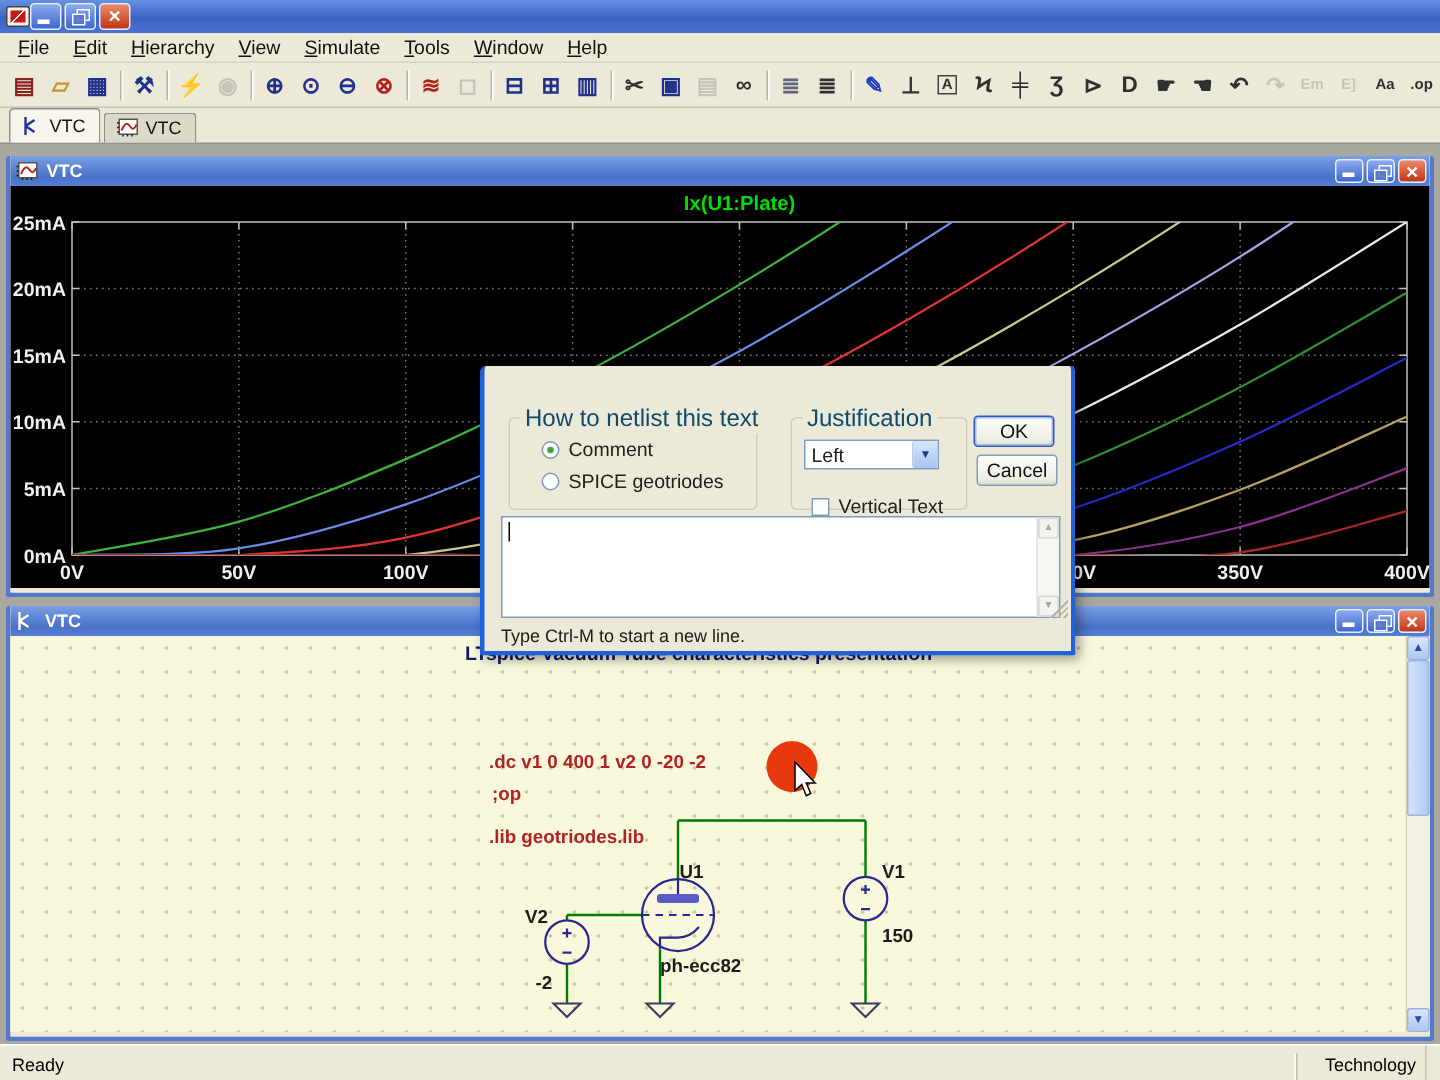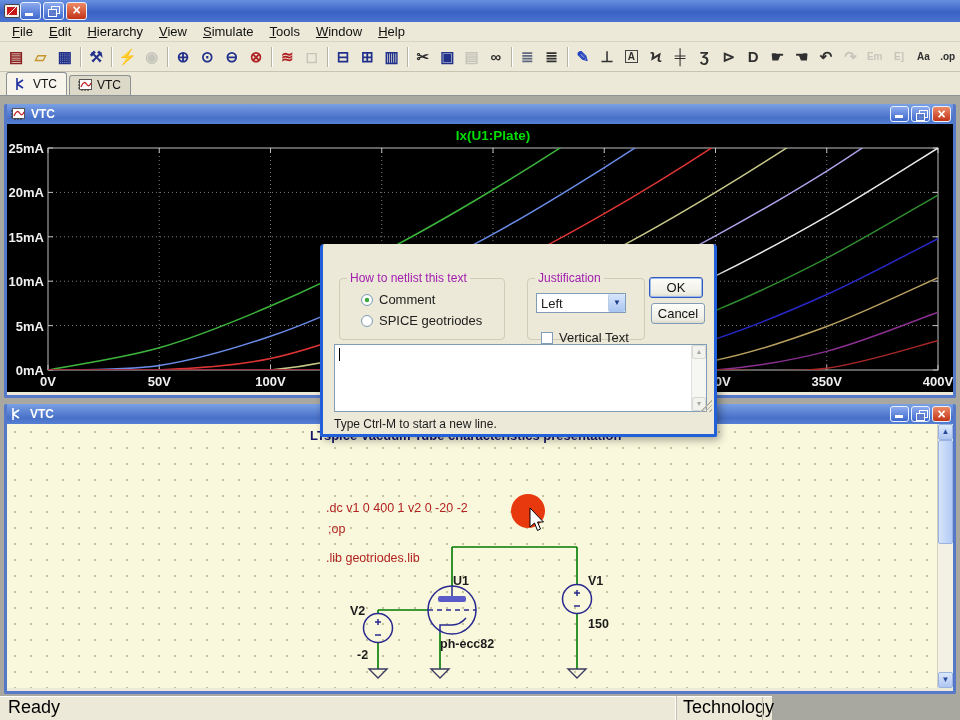--- a/index.html
+++ b/index.html
@@ -51,21 +51,21 @@
   .child-title .wbtn{ width:19px; height:16px; }
 
   #plot-window{ left:4px; top:8px; width:952px; height:294px; z-index:1; }
   .plot-content{ position:relative; width:946px; height:268px; background:#000; }
 
   #schem-window{ left:4px; top:308px; width:952px; height:290px; z-index:2; }
   .schem-body{ position:relative; width:946px; height:264px; display:flex; }
   .schem-canvas{ position:relative; width:930px; height:264px; background:#FAF8DC;
     background-image:radial-gradient(#C6C69E 1px, transparent 1.2px); background-size:16px 16px; overflow:hidden; }
   .schem-heading{ position:absolute; left:303px; top:4px; font-weight:bold; font-size:13px; color:#16166B; white-space:nowrap; }
-  .directive{ position:absolute; font-weight:normal; font-size:12.5px; color:#B22222; white-space:nowrap; }
+  .directive{ position:absolute; font-weight:bold; font-size:12.5px; color:#B22222; white-space:nowrap; }
   #dir-dc{ left:319px; top:77px; } #dir-op{ left:321px; top:98px; } #dir-lib{ left:319px; top:127px; }
   .schem-svg{ position:absolute; left:0; top:0; }
 
   
   .vscroll{ width:16px; height:264px; background:#F2F1E4; border-left:1px solid #D4D0C0; display:flex; flex-direction:column; }
   .scroll-btn{ height:16px; background:linear-gradient(to bottom,#DCE8FC,#AEC6F2); border:1px solid #9AB2E0; border-radius:2px;
     color:#2A4A9A; font-size:8px; text-align:center; line-height:14px; }
   .scroll-track{ flex:1; position:relative; }
   .scroll-thumb{ position:absolute; top:0; left:0; right:0; height:104px; border:1px solid #9AB2E0; border-radius:2px;
     background:linear-gradient(to right,#D6E4FC,#B2CAF4); }
@@ -76,21 +76,21 @@
     box-shadow:3px 3px 8px rgba(0,0,0,.35); }
   .dlg-title{ height:22px; border-radius:2px 2px 0 0; background:linear-gradient(to bottom,#4A8CF4 0%,#1C5CD8 60%,#2E6CE4 100%);
     display:flex; align-items:center; padding:0 3px 0 5px; color:#fff; font-weight:bold; font-size:13px; gap:6px; }
   .dlg-icon{ width:14px; height:12px; background:#F8F8FF; border:1px solid #A0B8E8; border-radius:2px; }
   .dlg-title .spacer{ flex:1; }
   .dlg-close{ width:18px; height:17px; border:1px solid #fff; border-radius:3px;
     background:linear-gradient(to bottom,#F09A78,#C63A1A); color:#fff; font-weight:bold; font-size:12px; text-align:center; line-height:15px; }
   .dlg-body{ position:relative; width:100%; height:169px; font-size:13px; color:#202020; }
 
   .groupbox{ position:absolute; border:1px solid #CFCDB8; border-radius:4px; }
-  .groupbox .legend{ position:absolute; top:-8px; left:7px; background:#ECE9D8; padding:0 3px; font-size:12px; color:#a21caf; white-space:nowrap; }
+  .groupbox .legend{ position:absolute; top:-8px; left:7px; background:#ECE9D8; padding:0 3px; font-size:16px; color:#0c4a6e; white-space:nowrap; }
   #grp-netlist{ left:16px; top:34px; width:166px; height:62px; }
   #grp-just{ left:204px; top:34px; width:118px; height:62px; }
 
   .radio-row{ position:absolute; display:flex; align-items:center; gap:6px; }
   .radio{ width:12px; height:12px; border:1px solid #7F9DB9; border-radius:50%; background:radial-gradient(#fff 55%,#E8E8E0); position:relative; }
   .radio.checked::after{ content:""; position:absolute; left:3px; top:3px; width:4px; height:4px; border-radius:50%; background:#3CA83C; box-shadow:0 0 1px #1E7A1E; }
   .checkbox{ width:12px; height:12px; border:1px solid #7F9DB9; background:#fff; }
   .check-row{ position:absolute; display:flex; align-items:center; gap:6px; }
 
   .combo{ position:absolute; left:213px; top:49px; width:90px; height:20px; border:1px solid #7F9DB9; background:#fff;
@@ -112,22 +112,22 @@
   @keyframes blink{ 50%{ opacity:0; } }
   .ta-scroll{ width:15px; border-left:1px solid #E0E0E0; display:flex; flex-direction:column; background:#F6F6F2; }
   .ta-scroll .btn{ height:14px; border:1px solid #D8D8D0; border-radius:2px; background:#F2F2EE; color:#A8A8A0; font-size:7px; text-align:center; line-height:12px; }
   .ta-scroll .trk{ flex:1; }
 
   .dlg-hint{ position:absolute; left:11px; top:173px; font-size:12px; color:#1A1A1A; }
   .grip{ position:absolute; right:2px; bottom:1px; width:12px; height:12px;
     background:linear-gradient(135deg,transparent 0 50%, #B8B4A4 50% 57%, transparent 57% 68%, #B8B4A4 68% 75%, transparent 75% 86%, #B8B4A4 86% 93%, transparent 93%); }
 
   
-  .statusbar{ position:absolute; left:0; top:696px; width:772px; height:24px; background:#ECE9D8;
-    border-top:1px solid #fff; display:flex; align-items:center; font-size:18px; }
+  .statusbar{ position:absolute; left:0; top:696px; width:960px; height:24px; background:#ECE9D8;
+    border-top:1px solid #fff; display:flex; align-items:flex-end; font-size:12px; }
   .status-left{ flex:1; padding:1px 8px 3px; }
   .status-right{ width:86px; text-align:right; padding:1px 6px 3px; border-left:1px solid #C4C0B0; box-shadow:-1px 0 0 #fff; }
   .status-cap{ width:10px; align-self:stretch; border-left:1px solid #C4C0B0; }
 </style>
 </head>
 <body>
 
 <div class="main-titlebar">
   <div class="app-icon"></div>
   <div class="win-btns">

